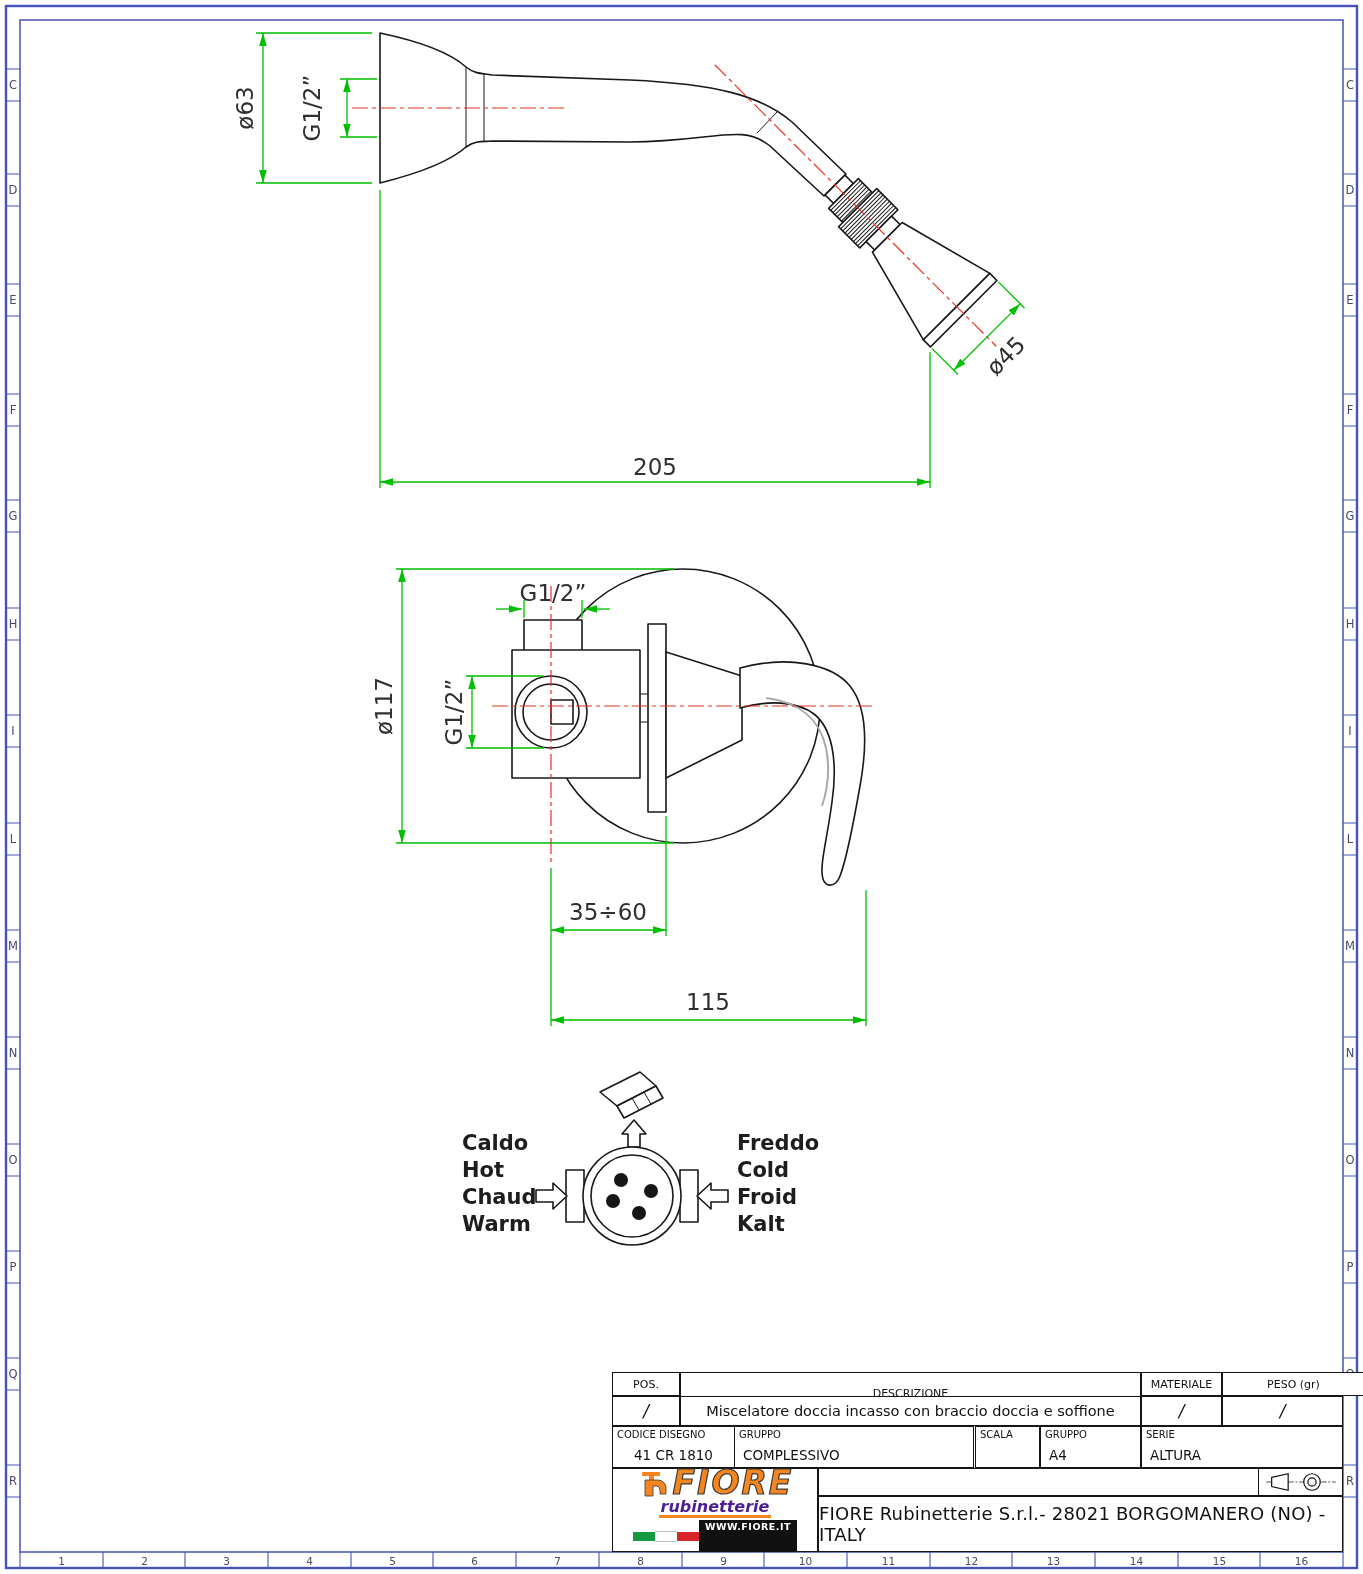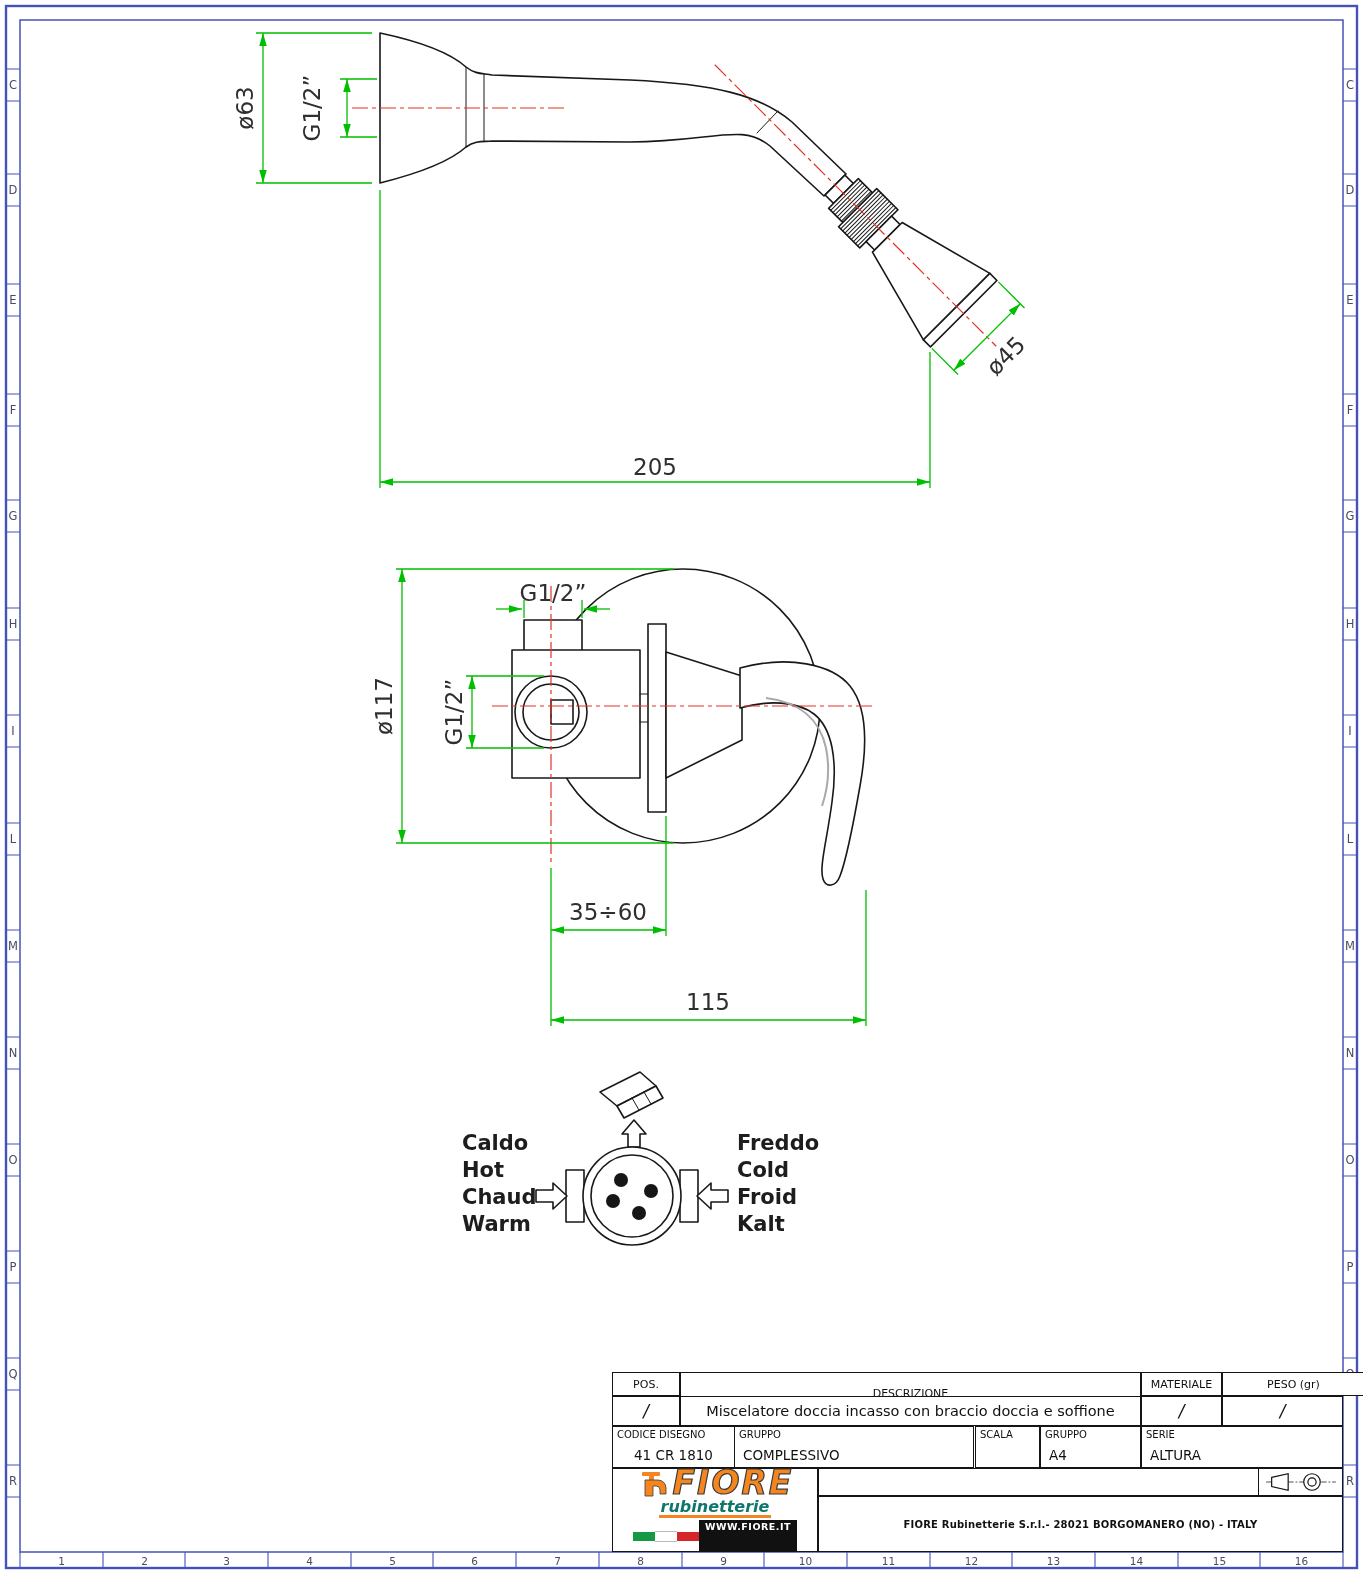--- a/index.html
+++ b/index.html
@@ -25,28 +25,28 @@
         top:1554px;font-size:10.5px;color:#474b63;}
 
   
   .tb-cell{position:absolute;box-sizing:border-box;border:1.5px solid #151515;background:#fff;color:#111;}
   .tb-head{display:flex;align-items:center;justify-content:center;font-size:11px;}
   .tb-slash{display:flex;align-items:center;justify-content:center;font-size:17px;font-style:italic;}
   .tb-desc{display:flex;align-items:center;justify-content:center;font-size:14.5px;}
   .tb-mini{position:absolute;top:2px;left:4px;font-size:10px;white-space:nowrap;}
   .tb-big-c{position:absolute;bottom:4px;left:0;right:0;text-align:center;font-size:13.5px;}
   .tb-big-l{position:absolute;bottom:4px;left:8px;right:0;text-align:left;font-size:13.5px;}
-  .tb-company{display:flex;align-items:center;justify-content:center;font-size:10px;font-weight:700;letter-spacing:.2px;}
+  .tb-company{display:flex;align-items:center;justify-content:center;font-size:18px;font-weight:400;letter-spacing:.2px;}
 
   
   .logo-cell{display:flex;flex-direction:column;align-items:center;justify-content:center;}
   .logo-main{display:flex;align-items:flex-end;gap:4px;}
   .logo-brand{font-size:33px;font-weight:800;font-style:italic;color:#f5861f;
               letter-spacing:2px;line-height:30px;-webkit-text-stroke:1.2px #3a3a3a;}
-  .logo-sub{font-size:16px;font-weight:700;font-style:italic;color:#0f766e;
+  .logo-sub{font-size:16px;font-weight:700;font-style:italic;color:#4c1d95;
             border-bottom:3px solid #f5861f;line-height:17px;padding:0 2px;}
   .logo-strip{display:flex;align-items:center;gap:0;margin-top:2px;}
   .flag{display:inline-block;width:22px;height:9px;}
   .flag.g{background:#159a43;}
   .flag.w{background:#fff;border-top:1px solid #bbb;border-bottom:1px solid #bbb;}
   .flag.r{background:#d6252b;}
   .site{background:#111;color:#fff;font-size:9.5px;font-weight:bold;
         padding:0 6px;height:32px;line-height:14px;letter-spacing:.5px;}
 </style>
 </head>

